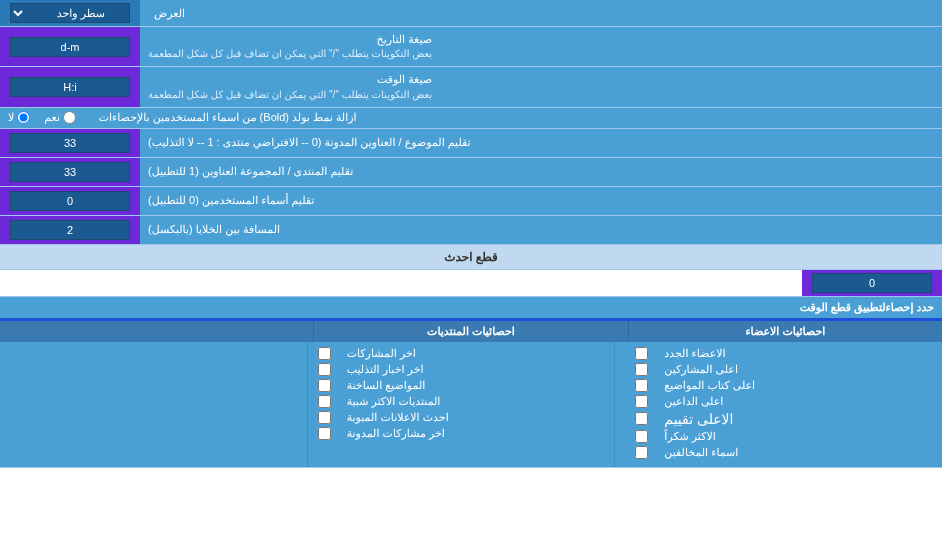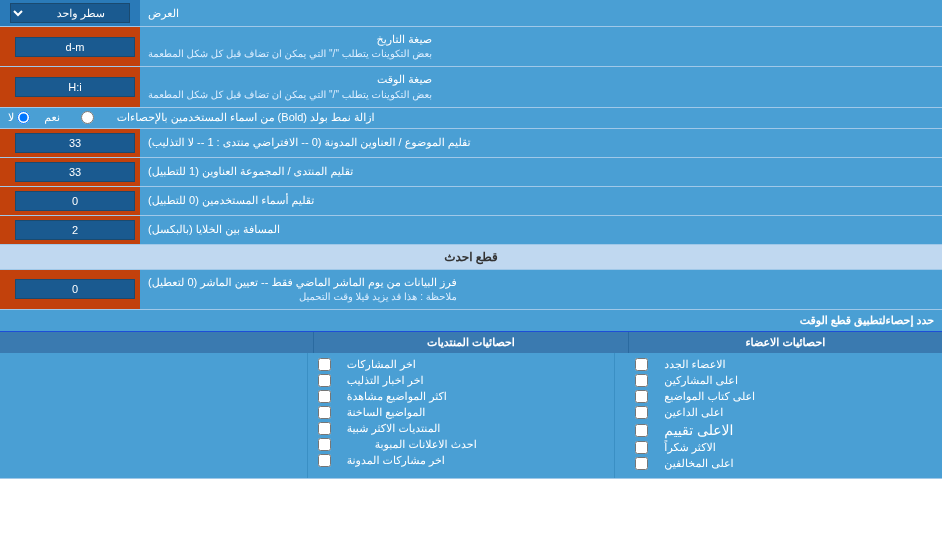--- a/index.html
+++ b/index.html
@@ -21,24 +21,25 @@
       flex: 1;
       display: flex;
       align-items: center;
       justify-content: flex-end;
       text-align: right;
       font-size: 11px;
       line-height: 1.4;
       min-height: 28px;
     }
     .input-cell {
-      background: #c2410c;
+      background: #6d28d9;
       padding: 3px 5px;
       display: flex;
       align-items: center;
+      justify-content: center;
       min-width: 140px;
       width: 140px;
     }
     .input-cell input[type="text"] {
       background: #1a5a90;
       color: #fff;
       border: 1px solid #1a4a70;
       padding: 3px 5px;
       font-size: 11px;
       text-align: center;
@@ -89,20 +90,21 @@
     }
     .top-label {
       flex: 1;
       color: #fff;
       font-size: 11px;
       padding: 5px 8px;
       display: flex;
       align-items: center;
       justify-content: flex-end;
       text-align: right;
+      margin-left: 6px;
     }
     .top-select-cell {
       background: #2a7ab8;
       padding: 3px 5px;
       display: flex;
       align-items: center;
       justify-content: center;
       min-width: 140px;
       width: 140px;
     }
@@ -155,21 +157,21 @@
   </div>
   <div class="input-cell">
     <input type="text" value="H:i" style="">
   </div>
 </div>
 
 <div class="row">
   <div class="radio-cell">
     <span class="radio-label">ازالة نمط بولد (Bold) من اسماء المستخدمين بالإحصاءات</span>
     &nbsp;&nbsp;
-    <label style="color:#fff;font-size:11px;display:flex;align-items:center;gap:21px;">
+    <label style="color:#fff;font-size:11px;display:flex;align-items:center;gap:3px;">
       <input type="radio" name="bold_remove" value="yes" style="">
       <span>نعم</span>
     </label>
     <label style="color:#fff;font-size:11px;display:flex;align-items:center;gap:3px;margin-right:6px;">
       <input type="radio" name="bold_remove" value="no" checked="" style="">
       <span>لا</span>
     </label>
   </div>
 </div>
 
@@ -197,34 +199,28 @@
 <div class="row">
   <div class="label-cell">المسافة بين الخلايا (بالبكسل)</div>
   <div class="input-cell">
     <input type="text" value="2" style="">
   </div>
 </div>
 
 <div class="section-header">قطع احدث</div>
 
 <div class="row">
-  <div class="label-cell">
-    <div>
-      <span>فرز البيانات من يوم الماشر الماضي فقط -- تعيين الماشر (0 لتعطيل)</span><br>
-      <span class="label-note">ملاحظة : هذا قد يزيد قيلا وقت التحميل</span>
-    </div>
-  </div>
   <div class="input-cell">
     <input type="text" value="0" style="">
   </div>
 </div>
 
 <div style="border-bottom:1px solid #a0c8e8;">
 
-  <div style="background:#4a9fd4;display:flex;align-items:center;padding:4px 8px;border-bottom:1px solid #1d4ed8;">
+  <div style="background:#4a9fd4;display:flex;align-items:center;padding:4px 8px;border-bottom:3px solid #1d4ed8;">
     <span style="color:#fff;font-size:11px;font-weight:bold;flex:0 0 auto;">حدد إحصاءلتطبيق قطع الوقت</span>
   </div>
 
   <div style="display:flex;background:#3a7ab0;">
     <div style="flex:1;text-align:center;color:#fff;font-size:11px;font-weight:bold;padding:4px;border-left:1px solid #2a6aa0;">احصائيات الاعضاء</div>
     <div style="flex:1;text-align:center;color:#fff;font-size:11px;font-weight:bold;padding:4px;border-left:1px solid #2a6aa0;">احصائيات المنتديات</div>
     <div style="flex:1;text-align:center;color:#fff;font-size:11px;font-weight:bold;padding:4px;"></div>
   </div>
 
   <div style="display:flex;background:#4a9fd4;">
@@ -248,48 +244,44 @@
       </div>
       <div class="checkbox-item">
         <label style="color:#fff;font-size:14px;">الاعلى تقييم</label>
         <input type="checkbox" style="">
       </div>
       <div class="checkbox-item">
         <label style="color:#fff;font-size:11px;">الاكثر شكراً</label>
         <input type="checkbox" style="">
       </div>
       <div class="checkbox-item">
-        <label style="color:#fff;font-size:11px;">اعلى المخالفين</label>
+        <label style="color:#fff;font-size:11px;">اسماء المخالفين</label>
         <input type="checkbox" style="">
       </div>
     </div>
 
     <div style="flex:1;padding:5px 10px;border-left:1px solid #3a8fc4;">
       <div class="checkbox-item">
         <label style="color:#fff;font-size:11px;">اخر المشاركات</label>
         <input type="checkbox" style="">
       </div>
       <div class="checkbox-item">
         <label style="color:#fff;font-size:11px;">اخر اخبار التذليب</label>
         <input type="checkbox" style="">
       </div>
       <div class="checkbox-item">
-        <label style="color:#fff;font-size:11px;">اكثر المواضيع مشاهدة</label>
-        <input type="checkbox" style="">
-      </div>
-      <div class="checkbox-item">
         <label style="color:#fff;font-size:11px;">المواضيع الساخنة</label>
         <input type="checkbox" style="">
       </div>
       <div class="checkbox-item">
         <label style="color:#fff;font-size:11px;">المنتديات الاكثر شبية</label>
         <input type="checkbox" style="">
       </div>
       <div class="checkbox-item">
-        <label style="color:#fff;font-size:11px;margin-left:28px;">احدث الاعلانات المبوبة</label>
+        <label style="color:#fff;font-size:11px;">احدث الاعلانات المبوبة</label>
         <input type="checkbox" style="">
       </div>
       <div class="checkbox-item">
         <label style="color:#fff;font-size:11px;">اخر مشاركات المدونة</label>
         <input type="checkbox" style="">
       </div>
     </div>
 
     <div style="flex:1;padding:5px 10px;"></div>
   </div>

